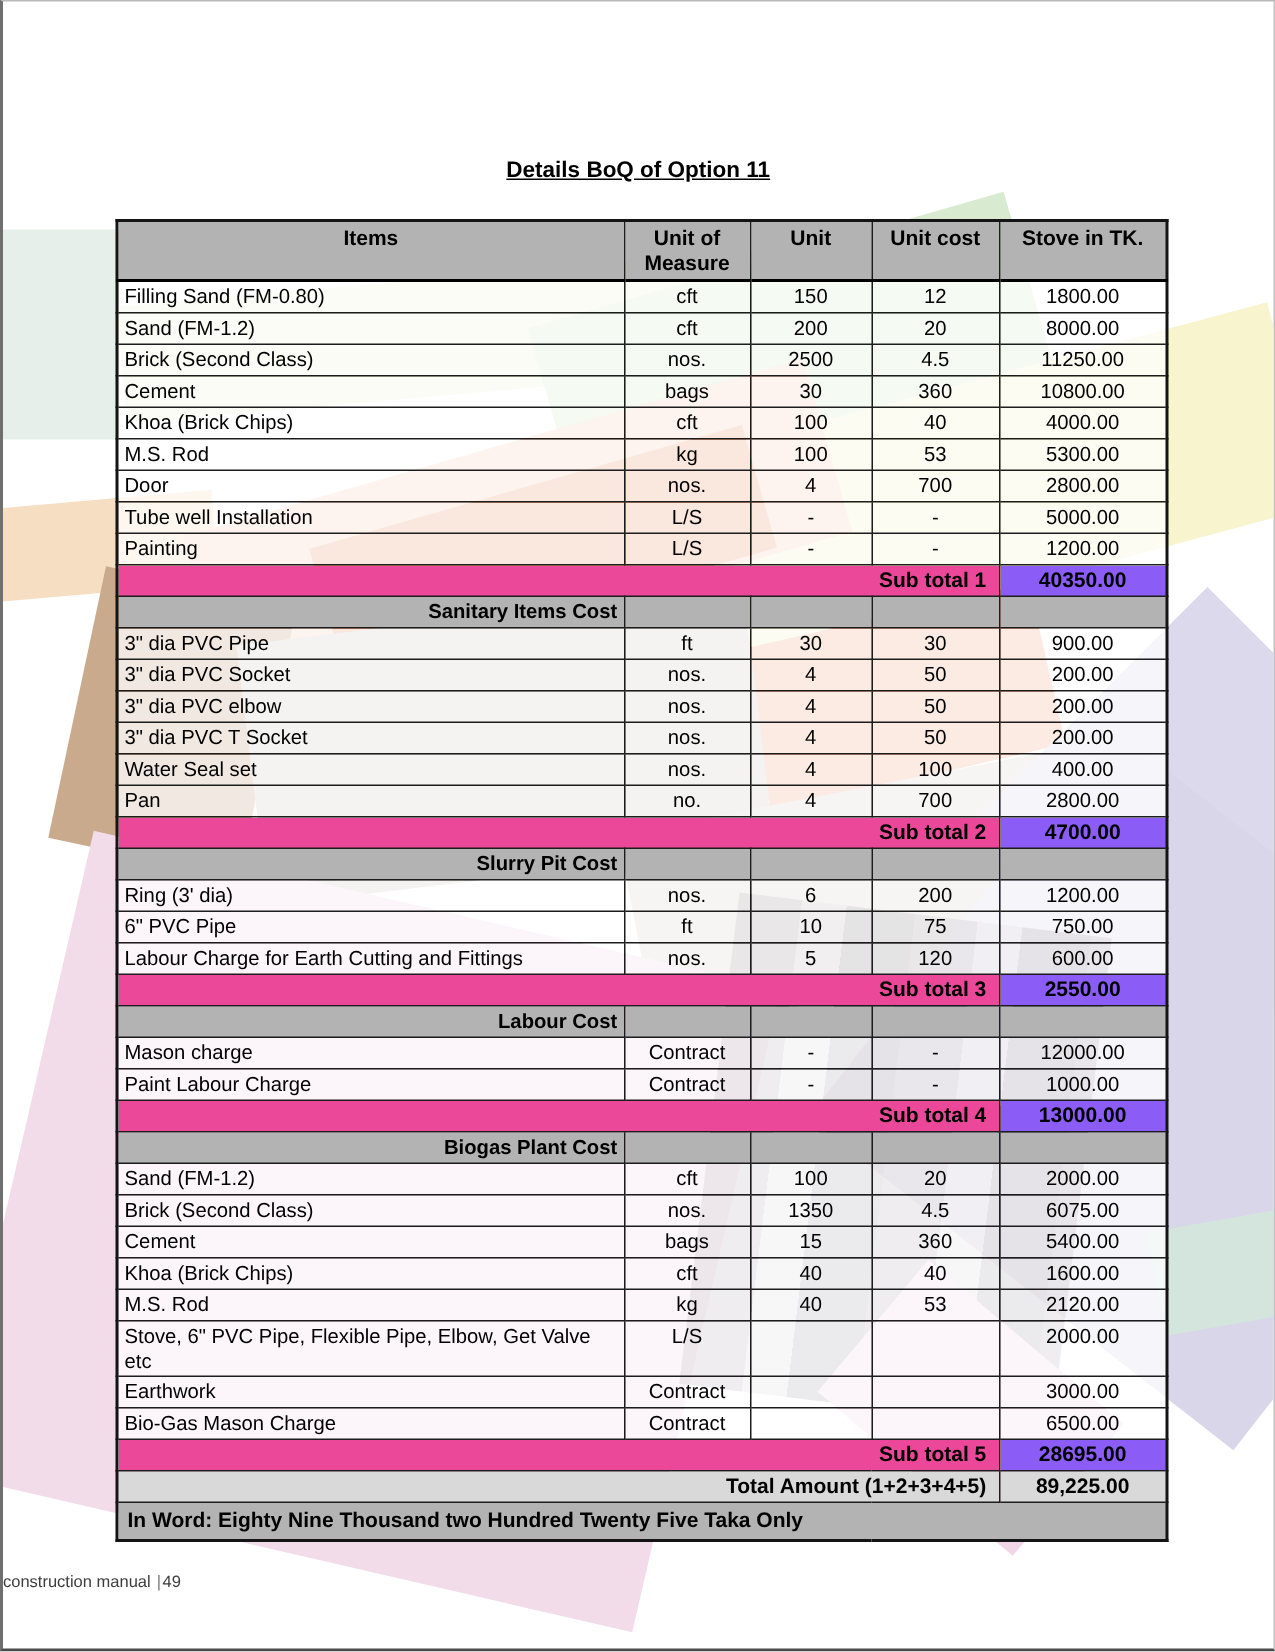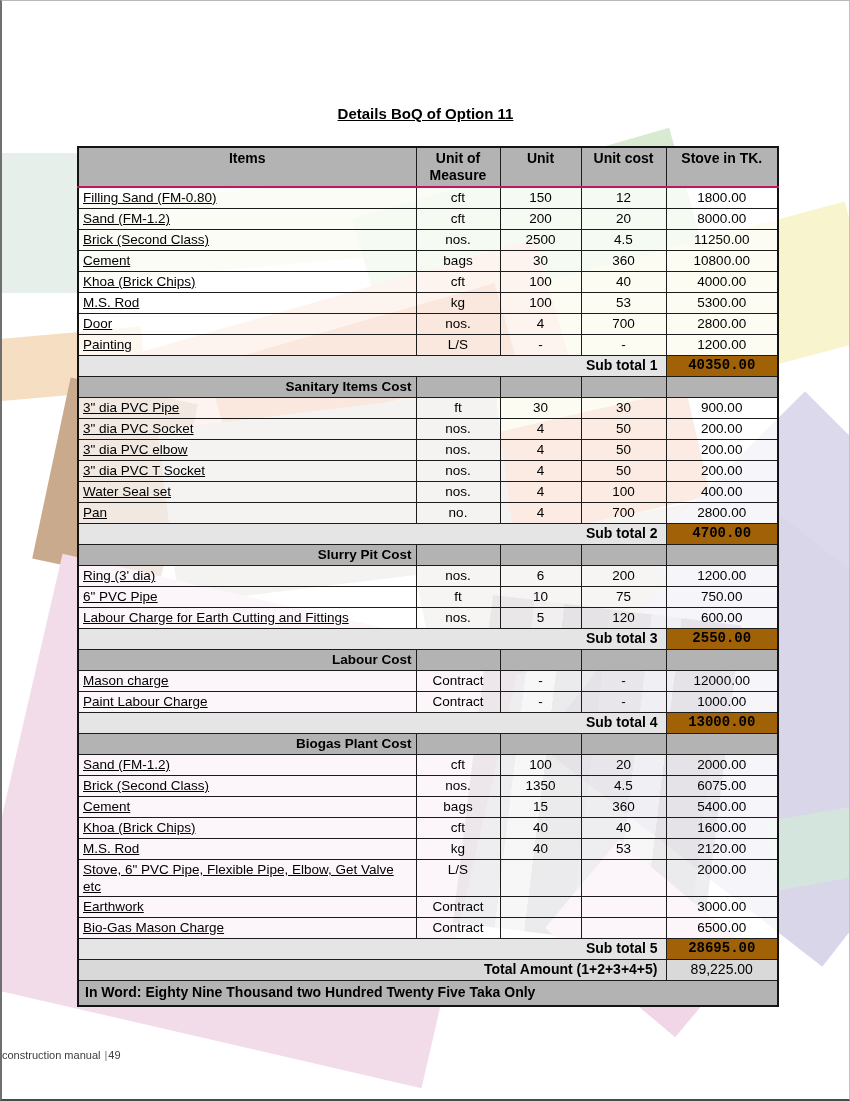--- a/index.html
+++ b/index.html
@@ -36,29 +36,29 @@
   .title span{text-decoration:underline;}
   .page-footer{position:absolute;top:1048px;left:0;width:100%;text-align:left;
          font-size:11px;color:#3d3d3d;z-index:3;}
   .page-footer .bar{margin:0 1px 0 4px;color:#777;}
   
   table.boq{position:absolute;left:75px;top:145px;width:700px;z-index:2;
             border-collapse:collapse;table-layout:fixed;font-size:13.5px;
             border:2px solid #141414;}
   .boq th,.boq td{border:1px solid #1c1c1c;overflow:hidden;}
   .boq thead th{background:#b3b3b3;font-weight:bold;text-align:center;vertical-align:top;
-                padding:2px 2px;line-height:17px;font-size:14px;border-bottom:2px solid #be185d;}
+                padding:2px 2px;line-height:17px;font-size:14px;border-bottom:2px solid #000000;}
   .boq td{background:rgba(255,255,255,0.74);padding:1px 4px;text-align:center;
           vertical-align:top;line-height:17px;height:18px;}
-  .boq td.item{text-align:left;text-decoration:underline;}
+  .boq td.item{text-align:left;}
   .boq tr.sec td{background:#b3b3b3;font-weight:bold;text-align:right;}
-  .boq td.subl{background:#e5e5e5;font-weight:bold;text-align:right;padding-right:8px;font-size:14px;}
-  .boq td.suba{background:#a16207;font-weight:bold;font-size:14px;font-family:Liberation Mono, monospace;}
+  .boq td.subl{background:#ec4899;font-weight:bold;text-align:right;padding-right:8px;font-size:14px;}
+  .boq td.suba{background:#8b5cf6;font-weight:bold;font-size:14px;}
   .boq td.totl{background:#d9d9d9;font-weight:bold;text-align:right;padding-right:8px;font-size:14px;padding-left:43px;}
-  .boq td.tota{background:#d9d9d9;font-weight:normal;font-size:14px;}
+  .boq td.tota{background:#d9d9d9;font-weight:bold;font-size:14px;}
   .boq td.inword{background:#b3b3b3;font-weight:bold;text-align:left;padding:3px 6px;font-size:14px;}
 </style>
 </head>
 <body>
 
 <div class="page">
 
   <div class="shape s-mint"></div>
   <div class="shape s-green1"></div>
   <div class="shape s-green2"></div>
@@ -142,20 +142,27 @@
           <td>5300.00</td>
         </tr>
         <tr>
           <td class="item">Door</td>
           <td>nos.</td>
           <td>4</td>
           <td>700</td>
           <td>2800.00</td>
         </tr>
         <tr>
+          <td class="item">Tube well Installation</td>
+          <td>L/S</td>
+          <td>-</td>
+          <td>-</td>
+          <td>5000.00</td>
+        </tr>
+        <tr>
           <td class="item">Painting</td>
           <td>L/S</td>
           <td>-</td>
           <td>-</td>
           <td>1200.00</td>
         </tr>
         <tr>
           <td class="subl" colspan="4">Sub total 1</td>
           <td class="suba">40350.00</td>
         </tr>

